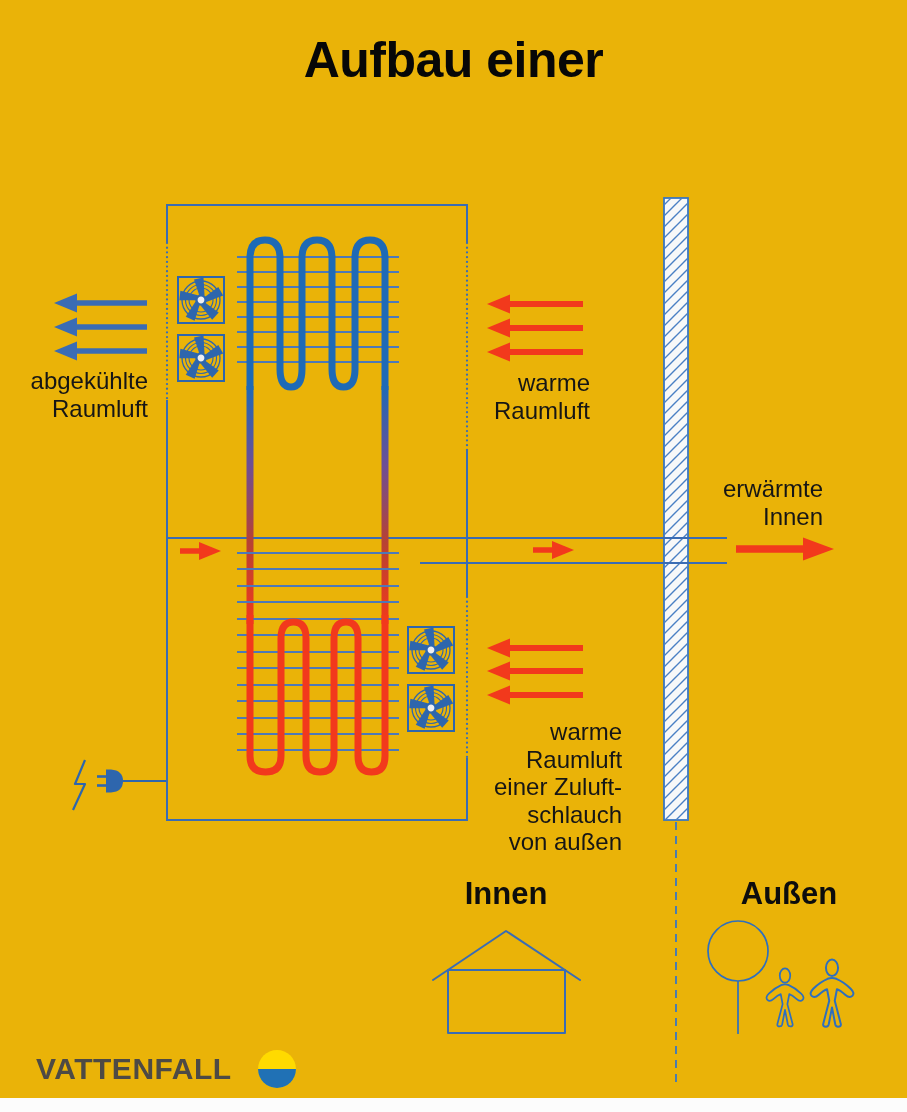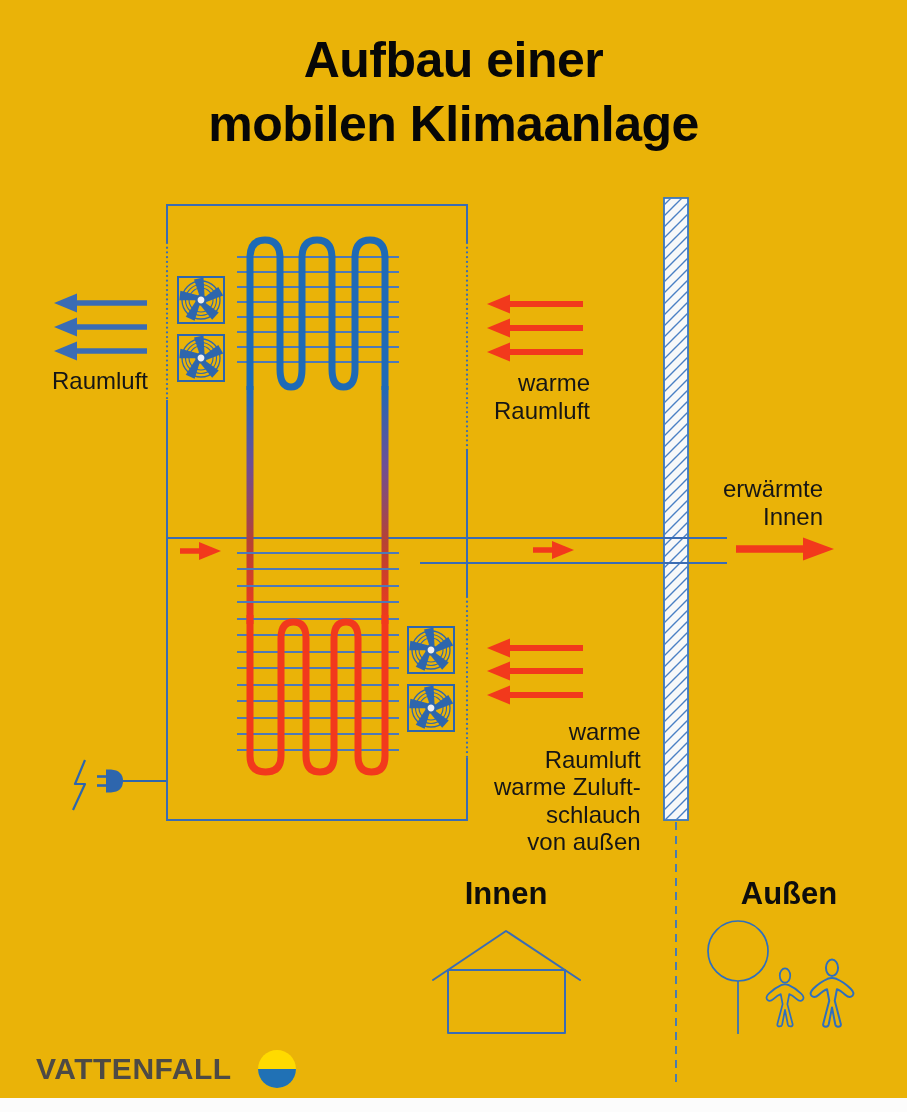--- a/index.html
+++ b/index.html
@@ -174,41 +174,41 @@
       <circle cx="738" cy="951" r="30"></circle>
       <line x1="738" y1="981" x2="738" y2="1034"></line>
     </g>
 
     <use href="#personIcon" xlink:href="#personIcon" transform="translate(785,968) scale(0.95)"></use>
     <use href="#personIcon" xlink:href="#personIcon" transform="translate(832,959) scale(1.1)"></use>
   </svg>
 
   <div id="title">
     <div>Aufbau einer</div>
-    <div>mobilen Klimaanlage</div>
   </div>
 
   <div class="lbl" id="lbl-cooled">
+    <div>abgekühlte</div>
     <div>Raumluft</div>
   </div>
 
   <div class="lbl" id="lbl-warm-top">
     <div>warme</div>
     <div>Raumluft</div>
   </div>
 
   <div class="lbl" id="lbl-exhaust">
     <div>erwärmte</div>
     <div>Innen</div>
   </div>
 
   <div class="lbl" id="lbl-warm-bottom">
     <div>warme</div>
     <div>Raumluft</div>
-    <div>warme Zuluft-</div>
+    <div>einer Zuluft-</div>
     <div>schlauch</div>
     <div>von außen</div>
   </div>
 
   <div class="zone" id="zone-aussen">Außen</div>
   <div class="zone" id="zone-innen">Innen</div>
 
   <div id="logo">
     <span class="word">VATTENFALL</span>
     <svg width="38" height="38" viewBox="0 0 38 38">

